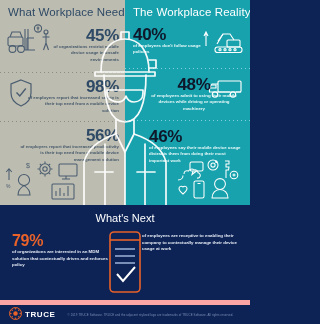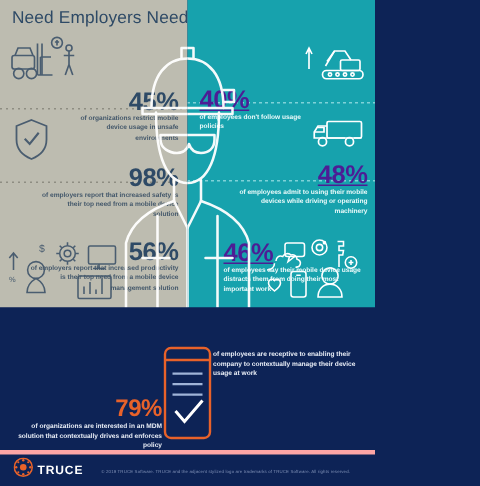--- a/index.html
+++ b/index.html
@@ -25,37 +25,37 @@
   .panel-title {
     position: absolute; top: 6px; font-size: 11.5px;
     font-weight: 400; letter-spacing: .1px; white-space: nowrap;
   }
   .panel-left .panel-title { left: 8px; color: #2e4a66; }
   .panel-right .panel-title { left: 8px; color: #ffffff; }
 
   
   .stat { position: absolute; }
   .pct {
-    font-size: 17px; font-weight: 700; line-height: 1; letter-spacing: -.3px; margin-top: 32px;
+    font-size: 17px; font-weight: 700; line-height: 1; letter-spacing: -.3px;
   }
   .desc { font-size: 4.4px; line-height: 1.45; font-weight: 600; }
 
   .panel-left .pct { color: #2e4a66; }
   .panel-left .desc { color: #44586b; }
-  .panel-right .pct { color: #4c1d95; text-decoration: underline; }
+  .panel-right .pct { color: #0f172a; }
   .panel-right .desc { color: #eafafa; }
 
   
   .stat-45 { top: 27px; right: 6px; width: 78px; text-align: right; }
   .stat-53 { top: 78px; right: 6px; width: 92px; text-align: right; }
   .stat-56 { top: 127px; right: 6px; width: 100px; text-align: right; }
 
   
   .stat-40 { top: 26px; left: 8px; width: 70px; text-align: left; }
-  .stat-48 { top: 76px; left: 30px; width: 90px; text-align: right; }
+  .stat-48 { top: 76px; left: 24px; width: 90px; text-align: center; }
   .stat-68 { top: 128px; left: 24px; width: 96px; text-align: left; }
 
   
   .dots {
     position: absolute; left: 0; width: 125px; height: 1px;
     background-image: repeating-linear-gradient(to right,
       currentColor 0 1.5px, transparent 1.5px 4px);
   }
   .panel-left .dots { color: #8e8d82; }
   .panel-right .dots { color: #7fd2d8; }
@@ -83,43 +83,43 @@
   }
   .whats-next {
     position: absolute; top: 7px; left: 0; width: 250px; text-align: center;
     font-size: 11px; color: #ffffff; font-weight: 400;
   }
   .phone-wrap { position: absolute; top: 25px; left: 50%; transform: translateX(-50%); }
 
   .stat-b { position: absolute; }
   .stat-b .pct { color: #e8622a; font-size: 16px; font-weight: 700; }
   .stat-b .desc { color: #e7ecf5; font-size: 4.4px; line-height: 1.5; font-weight: 600; }
-  .stat-79 { top: 28px; left: 12px; width: 96px; text-align: right; }
+  .stat-79 { top: 28px; left: 12px; width: 96px; }
   .stat-75 { top: 28px; left: 142px; width: 100px; text-align: left; }
 
   .footer {
     position: absolute; bottom: 0; left: 0; width: 250px; height: 24px;
-    border-top: 3px solid #fca5a5; display: flex; align-items: center;
+    border-top: 5px solid #fca5a5; display: flex; align-items: center;
   }
   .logo-row { display: flex; align-items: center; gap: 3px; margin-left: 9px; }
   .logo-text { color: #ffffff; font-size: 8px; font-weight: 700; letter-spacing: .6px; }
   .copyright {
     margin-left: 12px; color: #7e8fb5; font-size: 2.9px;
     letter-spacing: .1px; white-space: nowrap;
   }
 </style>
 </head>
 <body>
 
 <div class="infographic">
 
   <div class="top">
 
     <div class="panel-left">
-      <div class="panel-title">Need Employers Need</div>
+      <div class="panel-title">What Workplace Need</div>
 
       <div class="dots dots-l1"></div>
       <div class="dots dots-l2"></div>
 
       <div class="ico ico-forklift">
         <svg width="54" height="34" viewBox="0 0 54 34">
           <g fill="none" stroke="#4a5d70" stroke-width="1.1">
             <rect x="3" y="13" width="15" height="9" rx="1.5"></rect>
             <path d="M5 13 L7 8 L15 8 L17 13"></path>
             <circle cx="7.5" cy="25" r="3.4"></circle>
@@ -174,20 +174,21 @@
         </svg>
       </div>
 
       <div class="stat stat-56">
         <div class="pct">56%</div>
         <div class="desc">of employers report that increased productivity is their top need from a mobile device management solution</div>
       </div>
     </div>
 
     <div class="panel-right">
+      <div class="panel-title">The Workplace Reality</div>
 
       <div class="dots dots-r1"></div>
       <div class="dots dots-r2"></div>
 
       <div class="ico ico-excav">
         <svg width="42" height="26" viewBox="0 0 42 26">
           <g fill="none" stroke="#ffffff" stroke-width="1.1">
             <path d="M3 2 v14 M1 6 L3 2 L5 6"></path>
             <path d="M14 14 L20 4 L27 4 L31 10"></path>
             <path d="M20 4 L15 11"></path>
@@ -287,20 +288,21 @@
           <path d="M34 132 L34 193 M74 132 L74 193"></path>
           <path d="M24 160 L42 160 M66 160 L84 160"></path>
         </g>
         <use href="#fig" clip-path="url(#clipL)" stroke="#ffffff" opacity="0.95"></use>
         <use href="#fig" clip-path="url(#clipR)" stroke="#ffffff" opacity="0.95"></use>
       </svg>
     </div>
   </div>
 
   <div class="bottom">
+    <div class="whats-next">What's Next</div>
 
     <div class="phone-wrap">
       <svg width="40" height="64" viewBox="0 0 40 64">
         <g fill="none" stroke="#e8622a" stroke-width="1.6">
           <rect x="5" y="2" width="30" height="60" rx="4"></rect>
           <path d="M5 10 h30"></path>
         </g>
         <g fill="none" stroke="#9fb4d8" stroke-width="1.5">
           <path d="M10 19 h20 M10 26 h20 M10 33 h20"></path>
         </g>

